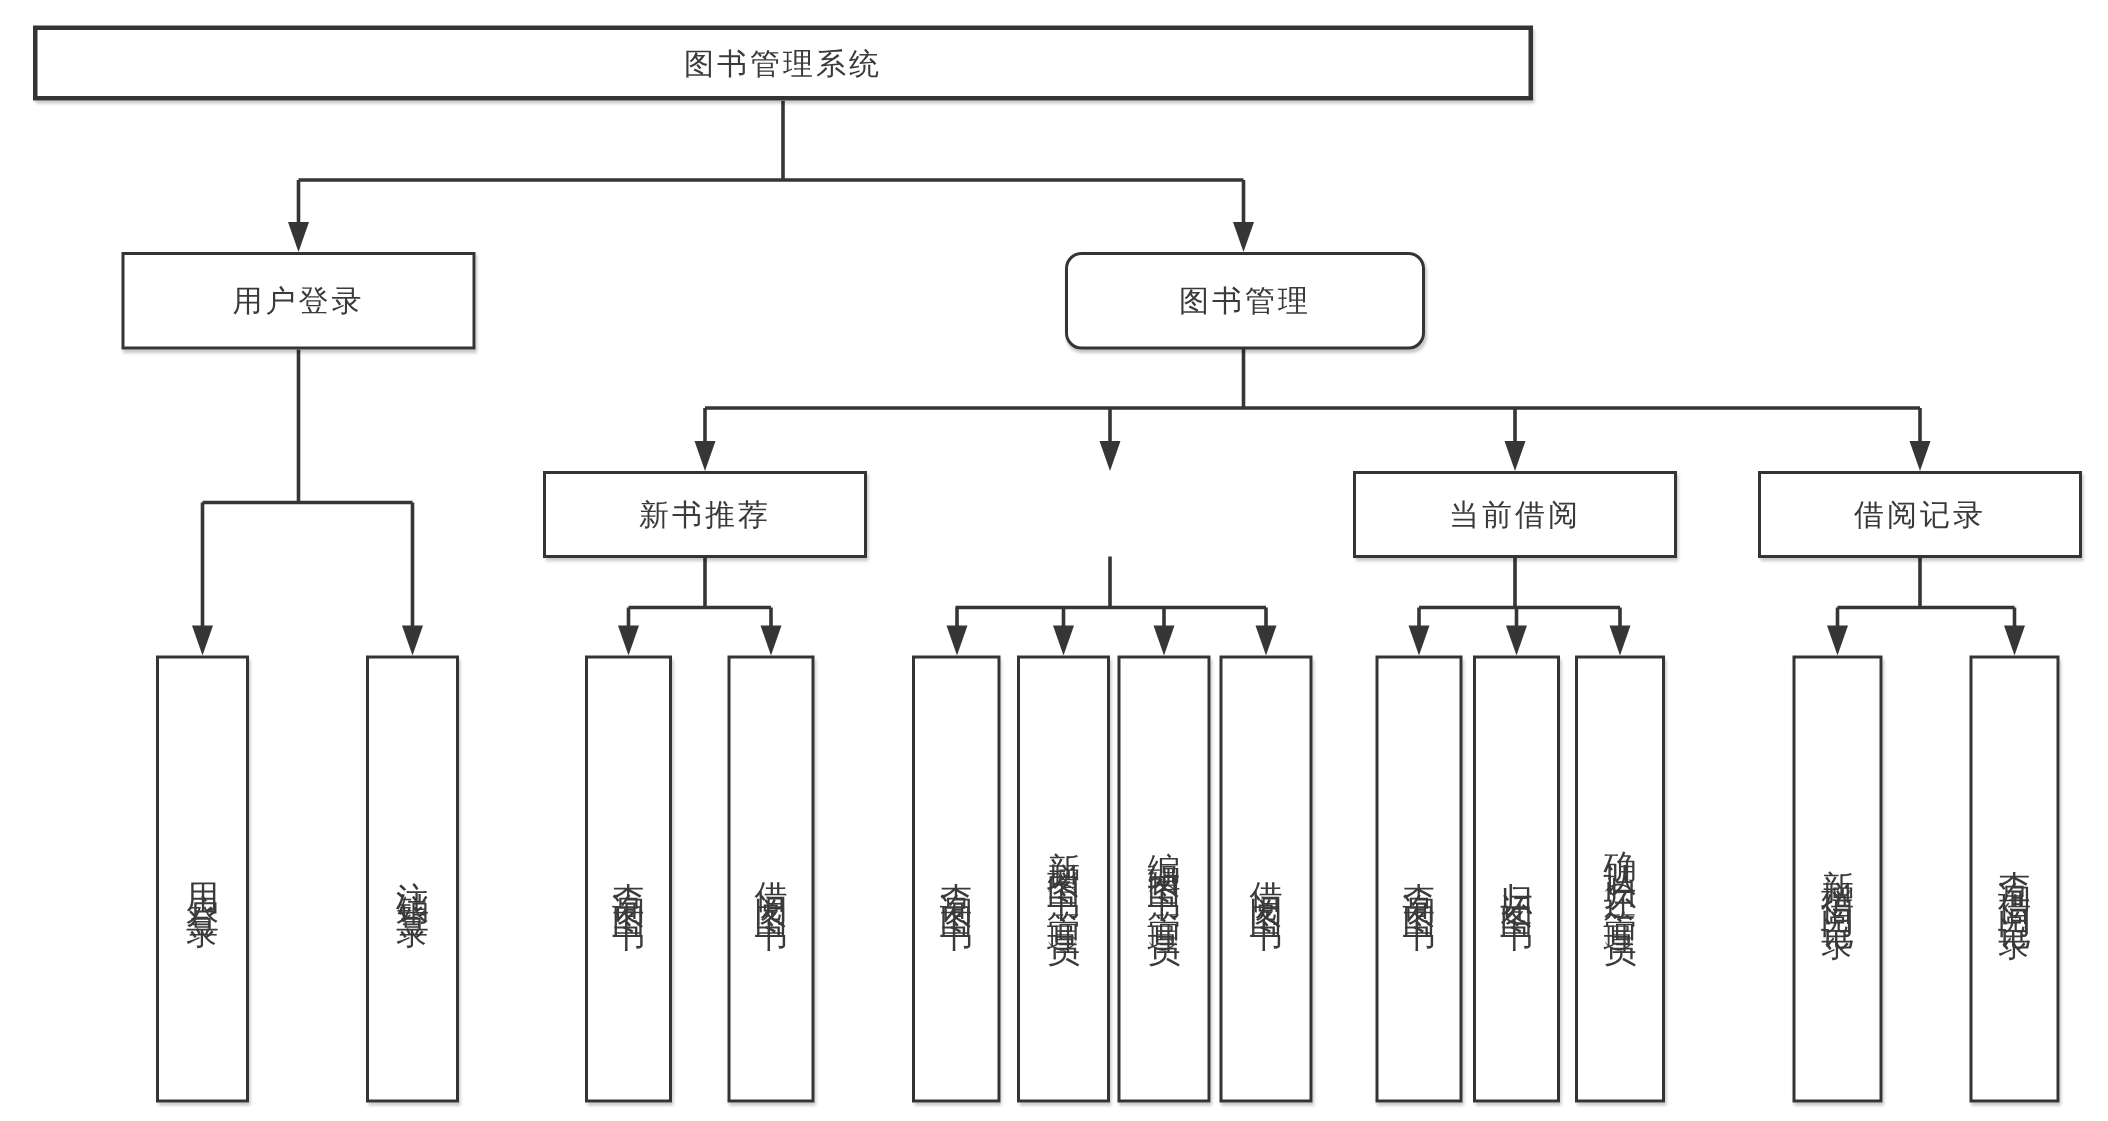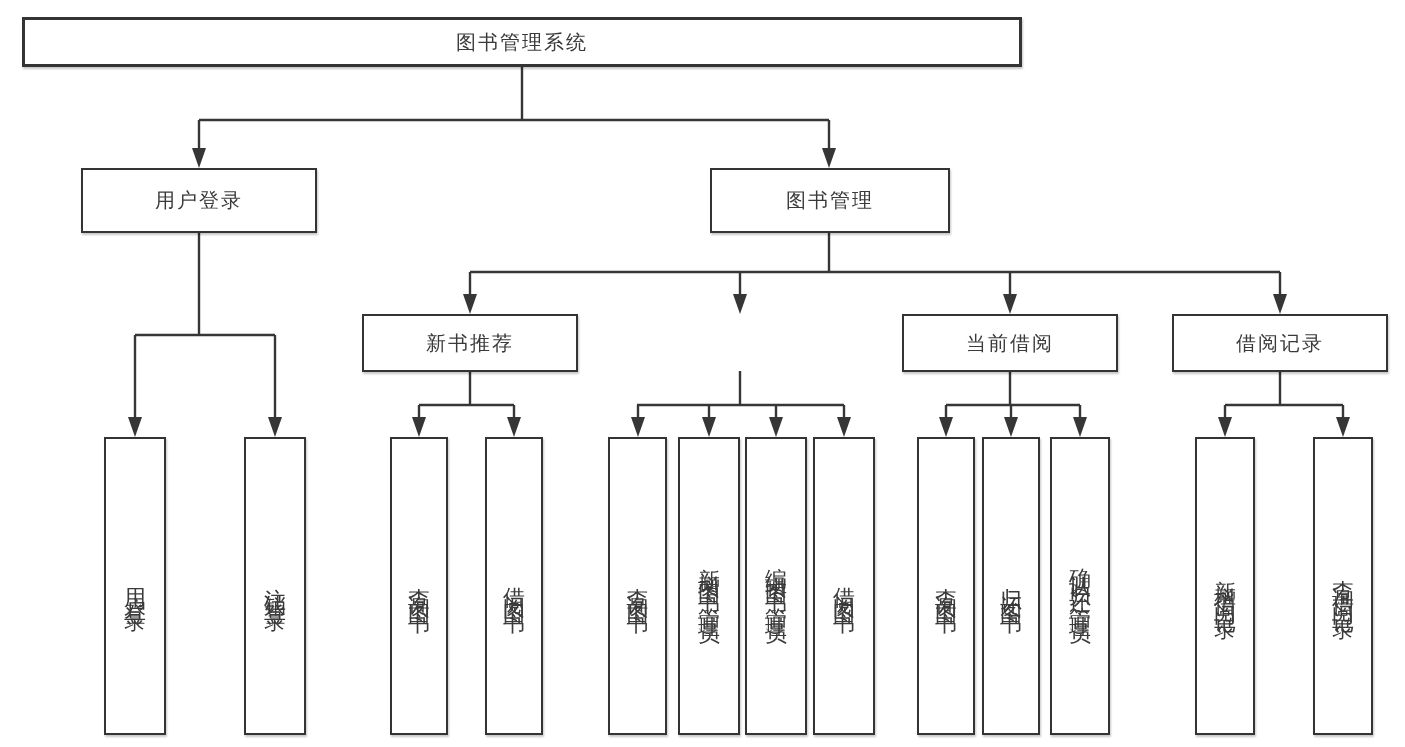--- a/index.html
+++ b/index.html
@@ -25,21 +25,21 @@
     writing-mode:vertical-rl;
     font-size:22px;
     letter-spacing:8px;
     line-height:1;
     white-space:nowrap;
   }
   svg.wires{position:absolute;left:0;top:0;z-index:1;}
   
   .b-root {left:22px;  top:17px;  width:1000px;height:50px;}
   .b-login{left:81px;  top:168px; width:236px; height:65px;}
-  .b-mgmt {left:710px; top:168px; width:240px; height:65px;}
+  .b-mgmt {left:710px; top:168px; width:240px; height:65px;border-radius:11px;}
   .b-l3-0 {left:362px; top:314px; width:216px; height:58px;}
   .b-l3-1 {left:632px; top:314px; width:216px; height:58px;}
   .b-l3-2 {left:902px; top:314px; width:216px; height:58px;font-family:Liberation Mono, monospace;}
   .b-l3-3 {left:1172px;top:314px; width:216px; height:58px;}
   .leaf   {top:437px;height:298px;}
   .b-g1-0{left:104px;width:62px;} .b-g1-1{left:244px;width:62px;}
   .b-g2-0{left:390px;width:58px;} .b-g2-1{left:485px;width:58px;}
   .b-g3-0{left:608px;width:59px;} .b-g3-1{left:678px;width:62px;}
   .b-g3-2{left:745px;width:62px;} .b-g3-3{left:813px;width:62px;}
   .b-g4-0{left:917px;width:58px;} .b-g4-1{left:982px;width:58px;}

